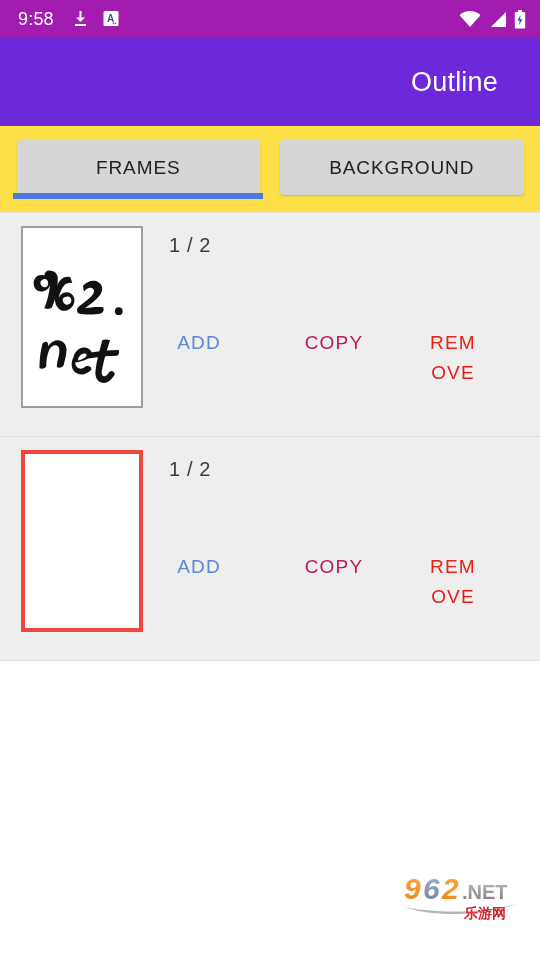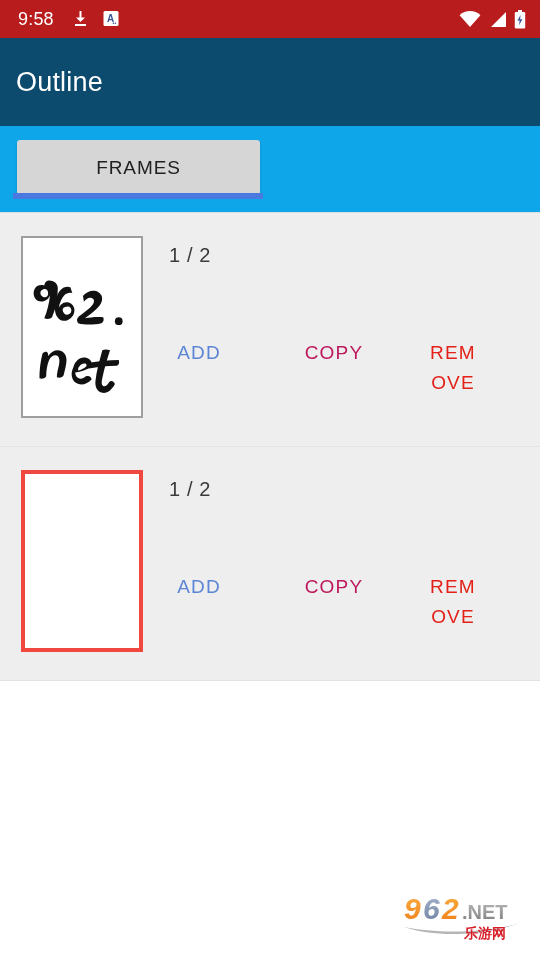--- a/index.html
+++ b/index.html
@@ -7,21 +7,21 @@
     width: 540px; height: 960px;
     background: #ffffff;
     font-family: "Liberation Sans", sans-serif;
     overflow: hidden;
   }
 
   
   .status-bar {
     position: relative;
     height: 38px;
-    background: #b91c1c;
+    background: #a21caf;
     display: flex;
     align-items: center;
     padding: 0 14px 0 18px;
   }
   .status-time {
     color: #ffffff;
     font-size: 18px;
     letter-spacing: 0.2px;
     font-family: "Liberation Sans", sans-serif;
   }
@@ -35,37 +35,38 @@
     margin-left: auto;
     display: flex;
     align-items: center;
     gap: 7px;
   }
   .sicon { display: block; }
 
   
   .app-bar {
     height: 88px;
-    background: #0c4a6e;
-    display: flex;
-    align-items: center;
-    padding: 0 16px;
+    background: #6d28d9;
+    display: flex;
+    align-items: center;
+    padding: 0 42px;
+    justify-content: flex-end;
   }
   .app-title {
     color: #ffffff;
     font-size: 27px;
     font-weight: normal;
     letter-spacing: 0.2px;
   }
 
   
   .tab-strip {
     position: relative;
     height: 86px;
-    background: #0ea5e9;
+    background: #fde047;
     display: flex;
     align-items: flex-start;
     padding: 14px 16px 0 17px;
     gap: 20px;
   }
   .tab {
     height: 55px;
     background: #d6d6d6;
     border-radius: 3px;
     display: flex;
@@ -95,21 +96,20 @@
     background: #eeeeee;
     border-top: 1px solid #e0e0e0;
   }
   .frame-row {
     position: relative;
     height: 224px;
     display: flex;
     align-items: flex-start;
     padding: 13px 0 0 21px;
     border-bottom: 1px solid #e2e2e2;
-    margin-top: 10px;
   }
   .thumb {
     width: 122px;
     height: 182px;
     background: #ffffff;
     flex: 0 0 auto;
     position: relative;
     overflow: hidden;
   }
   .thumb.normal { border: 2px solid #9e9e9e; }
@@ -216,20 +216,23 @@
   </span>
 </div>
 
 <div class="app-bar">
   <div class="app-title">Outline</div>
 </div>
 
 <div class="tab-strip">
   <div class="tab tab-frames">
     <span class="tab-label">FRAMES</span>
+  </div>
+  <div class="tab tab-background">
+    <span class="tab-label">BACKGROUND</span>
   </div>
   <div class="tab-indicator"></div>
 </div>
 
 <div class="frame-list">
 
   <div class="frame-row">
     <div class="thumb normal">
       <svg class="thumb-ink" viewBox="0 0 122 182">
         <g fill="#111111">

